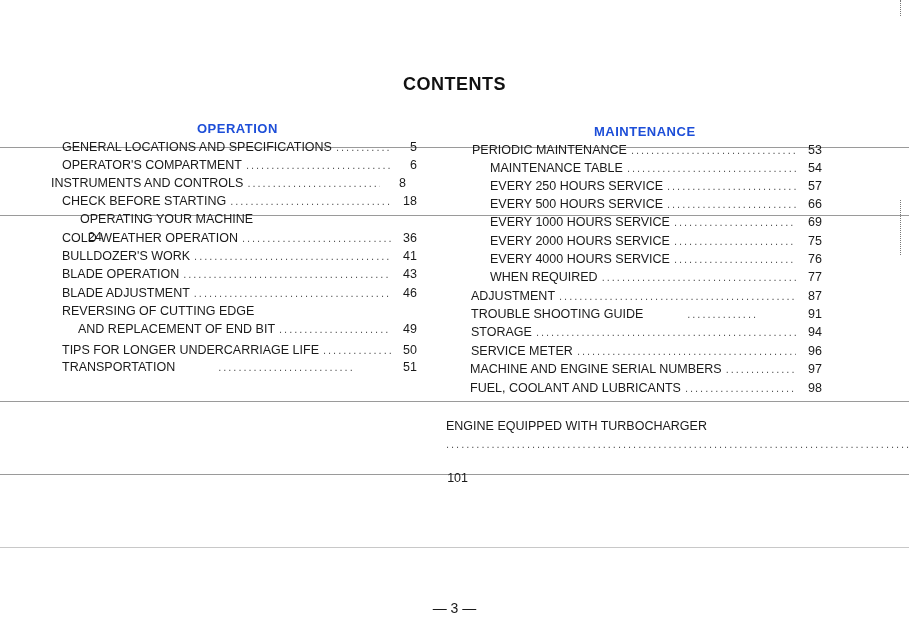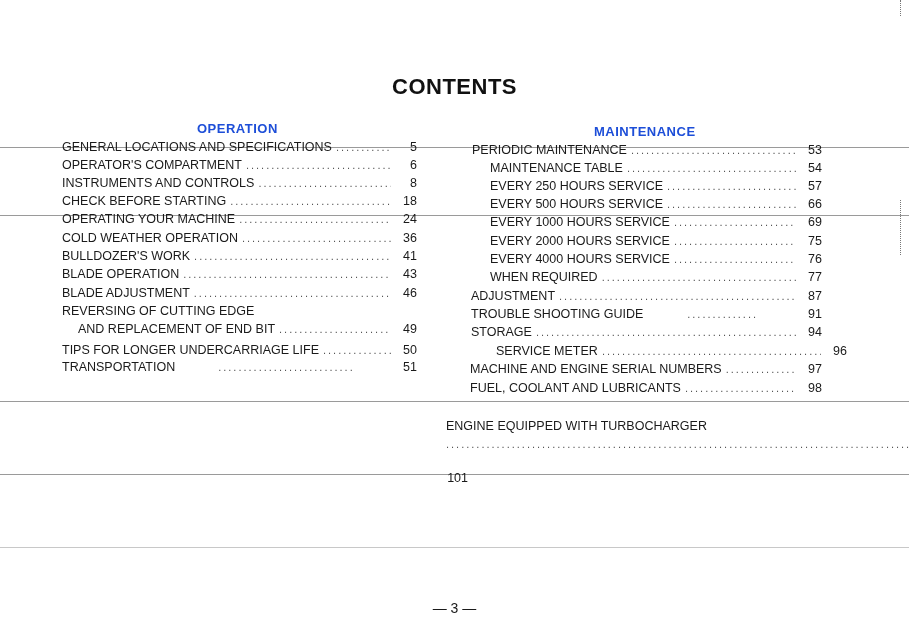--- a/index.html
+++ b/index.html
@@ -4,21 +4,21 @@
 <style>
   html, body { margin: 0; padding: 0; }
   body {
     width: 909px; height: 641px; position: relative; overflow: hidden;
     background: #ffffff; color: #1a1a1a;
     font-family: "Liberation Sans", "DejaVu Sans", sans-serif;
   }
   .rule { position: absolute; left: 0; right: 0; height: 1px; background: #9a9a9a; }
   .title {
     position: absolute; left: 0; width: 909px; top: 74px; text-align: center;
-    font-size: 22px; font-weight: bold; letter-spacing: 0.5px; color: #111;
+    font-size: 18px; font-weight: bold; letter-spacing: 0.5px; color: #111;
   }
   .sect-head {
     position: absolute; font-size: 13px; font-weight: bold; letter-spacing: 0.5px; color: #1d4ed8;
   }
   .row {
     position: absolute; display: flex; align-items: baseline;
     font-size: 12.5px; height: 18px; line-height: 18px; white-space: nowrap;
   }
   .row .label { flex: 0 0 auto; }
   .row .dots {
@@ -54,31 +54,31 @@
   <div class="row" style="left:62px; width:355px; top:138px;">
       <span class="label">GENERAL LOCATIONS AND SPECIFICATIONS</span>
       <span class="dots"></span>
       <span class="page">5</span>
     </div>
   <div class="row" style="left:62px; width:355px; top:156px;">
       <span class="label">OPERATOR'S COMPARTMENT</span>
       <span class="dots"></span>
       <span class="page">6</span>
     </div>
-  <div class="row" style="left:62px; width:355px; top:174px;">
+  <div class="row" style="left:51px; width:355px; top:174px;">
       <span class="label">INSTRUMENTS AND CONTROLS</span>
       <span class="dots"></span>
       <span class="page">8</span>
     </div>
   <div class="row" style="left:62px; width:355px; top:192px;">
       <span class="label">CHECK BEFORE STARTING</span>
       <span class="dots"></span>
       <span class="page">18</span>
     </div>
-  <div class="row" style="left:62px; width:355px; top:210px;">
+  <div class="row" style="left:76px; width:355px; top:210px;flex-direction:column;">
       <span class="label">OPERATING YOUR MACHINE</span>
       <span class="dots"></span>
       <span class="page">24</span>
     </div>
   <div class="row" style="left:62px; width:355px; top:229px;">
       <span class="label">COLD WEATHER OPERATION</span>
       <span class="dots"></span>
       <span class="page">36</span>
     </div>
   <div class="row" style="left:62px; width:355px; top:247px;">
@@ -169,21 +169,21 @@
   <div class="row" style="left:471px; width:351px; top:305px;gap:40px;">
       <span class="label">TROUBLE SHOOTING GUIDE</span>
       <span class="dots"></span>
       <span class="page">91</span>
     </div>
   <div class="row" style="left:471px; width:351px; top:323px;">
       <span class="label">STORAGE</span>
       <span class="dots"></span>
       <span class="page">94</span>
     </div>
-  <div class="row" style="left:496px; width:351px; top:342px;">
+  <div class="row" style="left:471px; width:351px; top:342px;">
       <span class="label">SERVICE METER</span>
       <span class="dots"></span>
       <span class="page">96</span>
     </div>
   <div class="row" style="left:470px; width:352px; top:360px;">
       <span class="label">MACHINE AND ENGINE SERIAL NUMBERS</span>
       <span class="dots"></span>
       <span class="page">97</span>
     </div>
   <div class="row" style="left:470px; width:352px; top:379px;">

